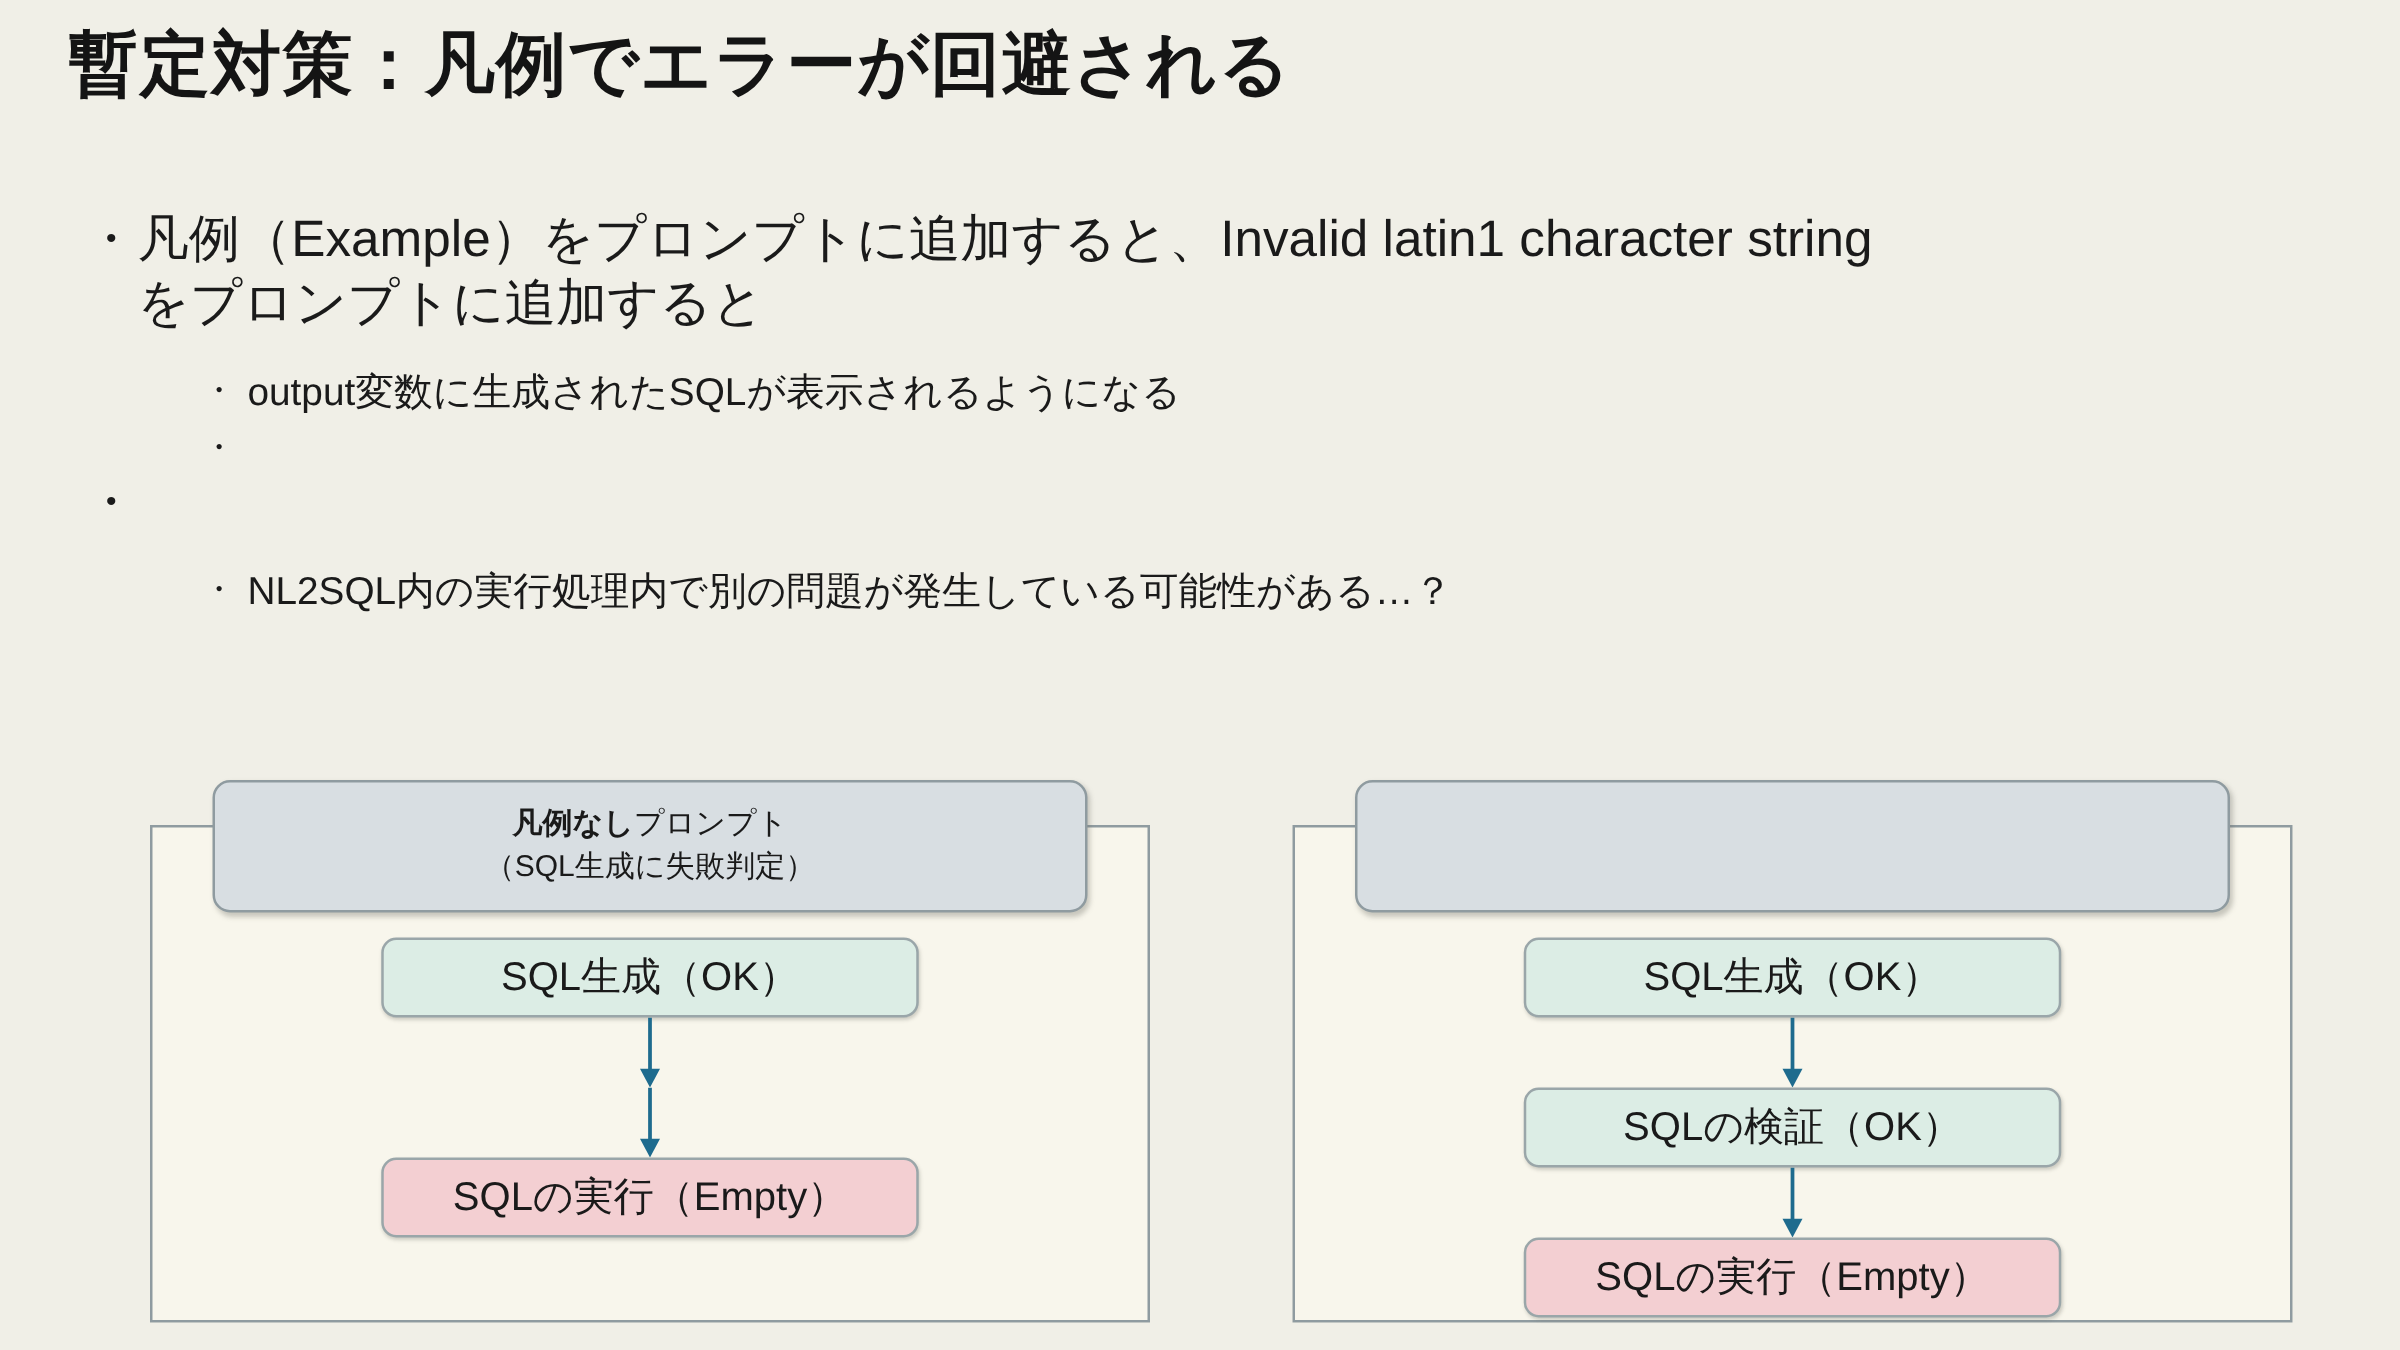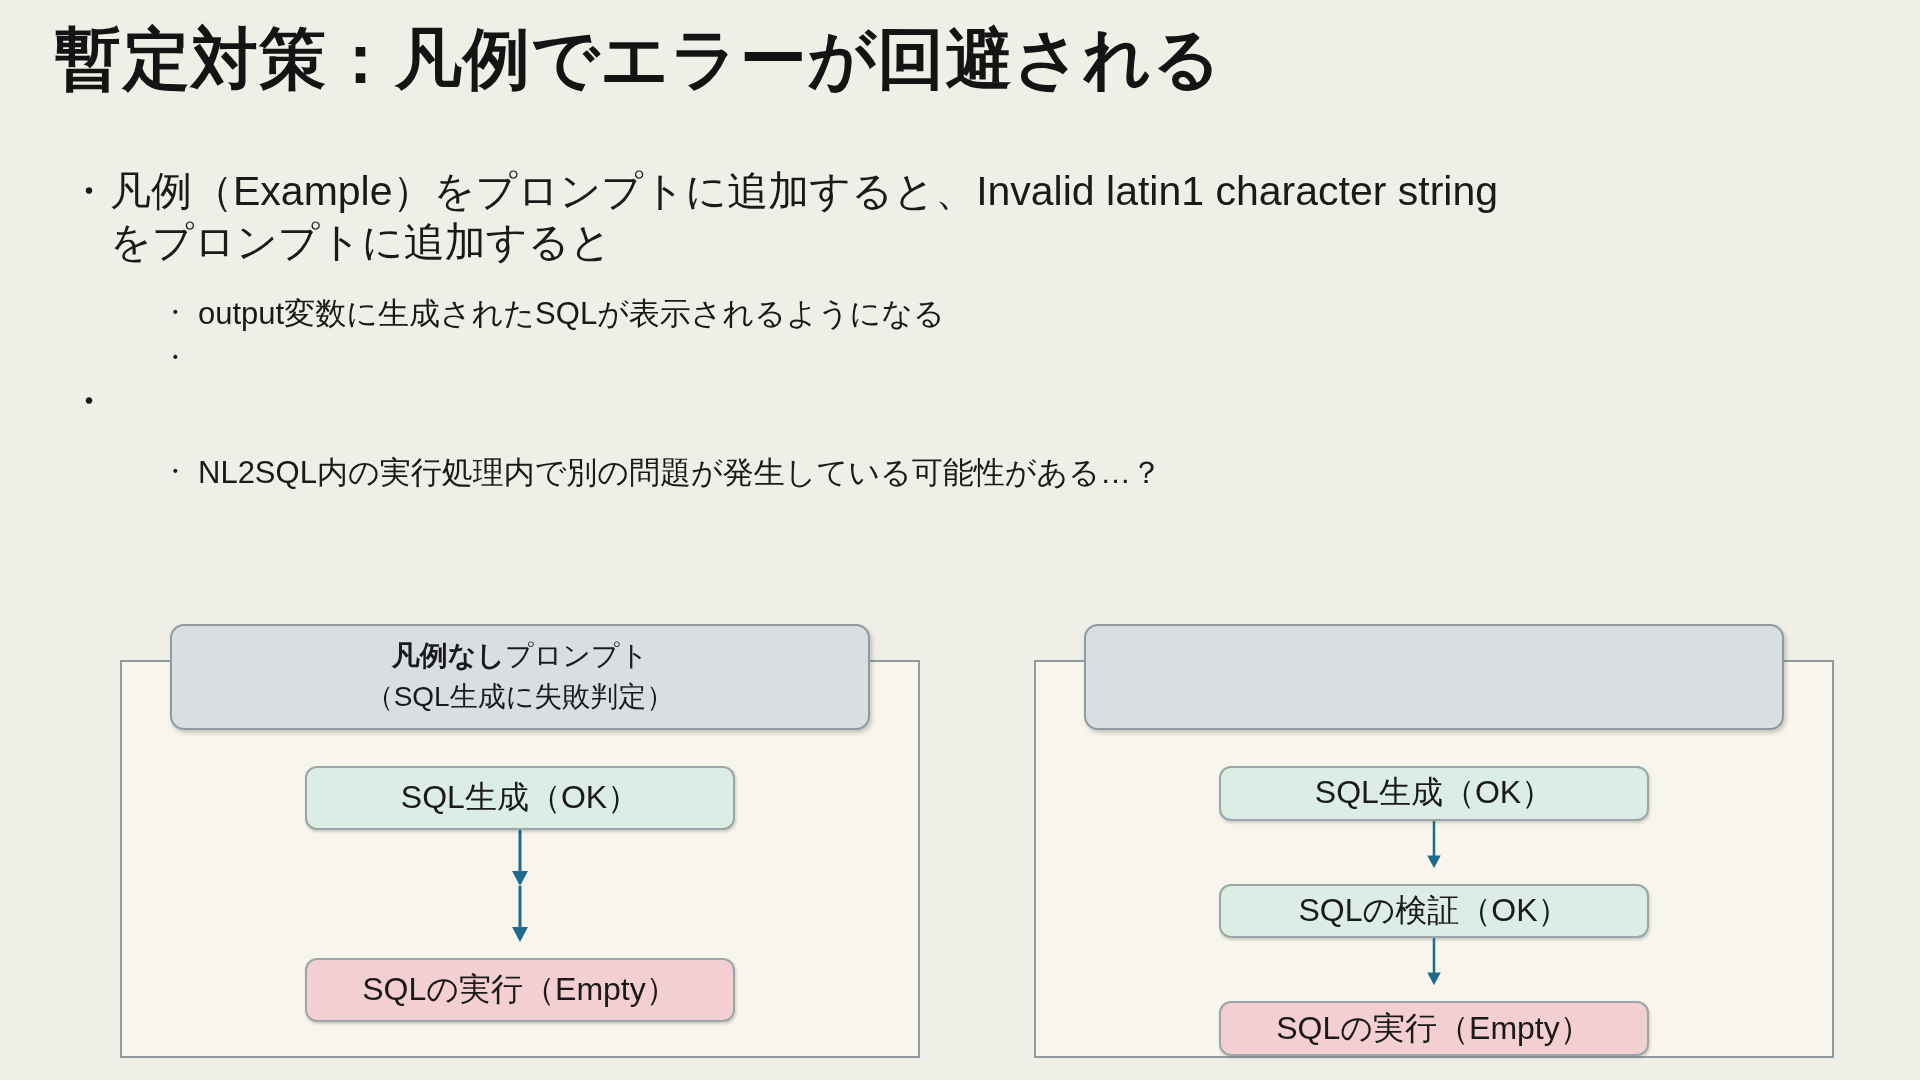--- a/index.html
+++ b/index.html
@@ -15,21 +15,21 @@
   *{margin:0;padding:0;box-sizing:border-box;}
   html,body{width:1920px;height:1080px;overflow:hidden;}
   body{
     background:var(--background);
     color:var(--text);
     font-family:"Liberation Sans","DejaVu Sans",sans-serif;
     position:relative;
   }
   .title{
     position:absolute;left:55px;top:14px;
-    font-size:67px;font-weight:bold;letter-spacing:1px;color:#141414;
+    font-size:56px;font-weight:bold;letter-spacing:1px;color:#141414;
     white-space:nowrap;
   }
   .content{position:absolute;left:68px;top:166px;width:1530px;}
   .bullet{display:flex;align-items:flex-start;font-size:41px;line-height:1.24;}
   .bullet .marker{flex:0 0 42px;font-size:41px;}
   .subs{margin:24px 0 0 94px;}
   .sub{display:flex;align-items:flex-start;font-size:31px;line-height:1.45;}
   .sub .marker{flex:0 0 36px;font-size:26px;padding-top:2px;}
 
   .panel{
@@ -39,37 +39,36 @@
   }
   .panel.left{left:120px;}
   .panel.right{left:1034px;}
   .flow-header{
     position:absolute;top:624px;width:700px;height:106px;
     background:var(--header-bg);
     border:2px solid var(--panel-border);
     border-radius:14px;
     box-shadow:2px 3px 4px rgba(110,110,100,.35);
     display:flex;flex-direction:column;align-items:center;justify-content:center;
-    font-size:28px;line-height:1.45;z-index:2;text-align:center;
+    font-size:24px;line-height:1.45;z-index:2;text-align:center;
   }
   .flow-header.left{left:170px;}
   .flow-header.right{left:1084px;}
   .flow-header .hline1 b{font-weight:bold;}
   .steps{
     position:absolute;left:0;top:0;width:100%;height:100%;
     display:flex;flex-direction:column;align-items:center;
     padding-top:88px;
   }
   .step{
     width:430px;height:64px;border-radius:12px;
     border:2px solid #9aa6a9;
     display:flex;align-items:center;justify-content:center;
     font-size:32px;
     box-shadow:1px 2px 3px rgba(110,110,100,.30);
-    margin-top:16px;
   }
   .step.ok{background:var(--ok-bg);}
   .step.ng{background:var(--ng-bg);}
   .arrow{height:56px;width:22px;display:block;}
 </style>
 </head>
 <body>
 
 <h1 class="title">暫定対策：凡例でエラーが回避される</h1>
 

